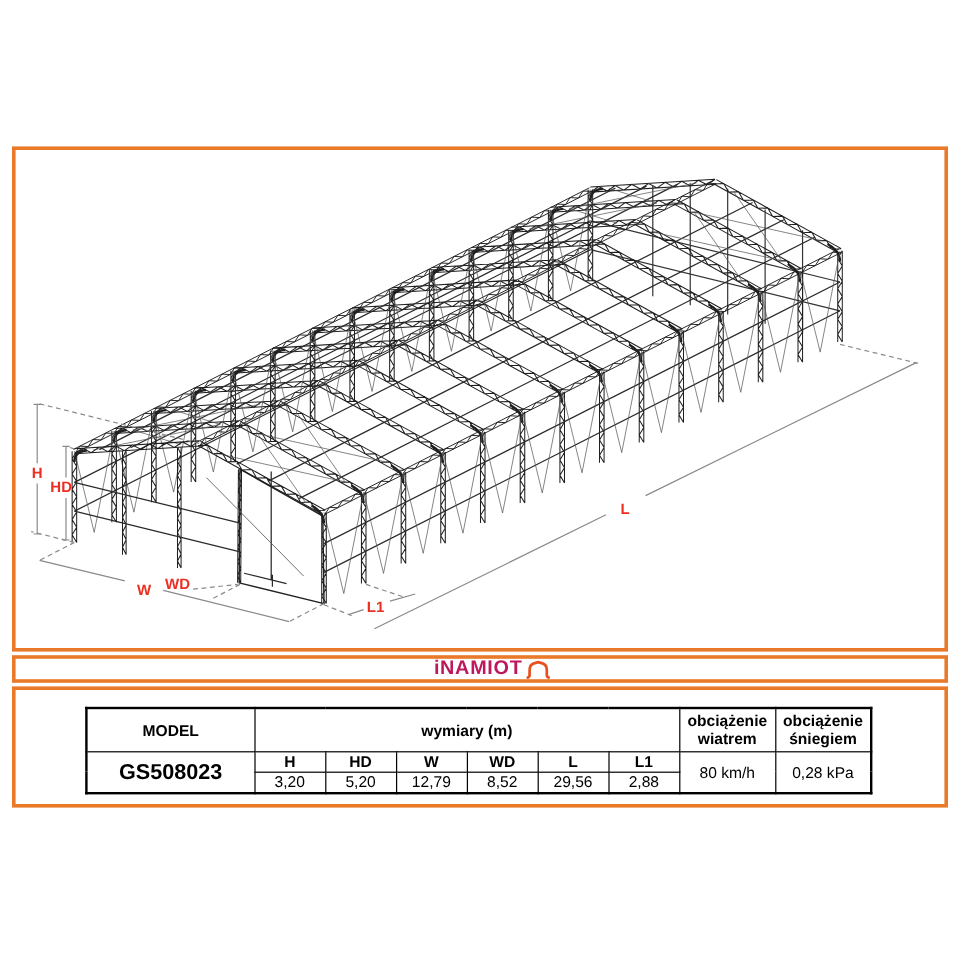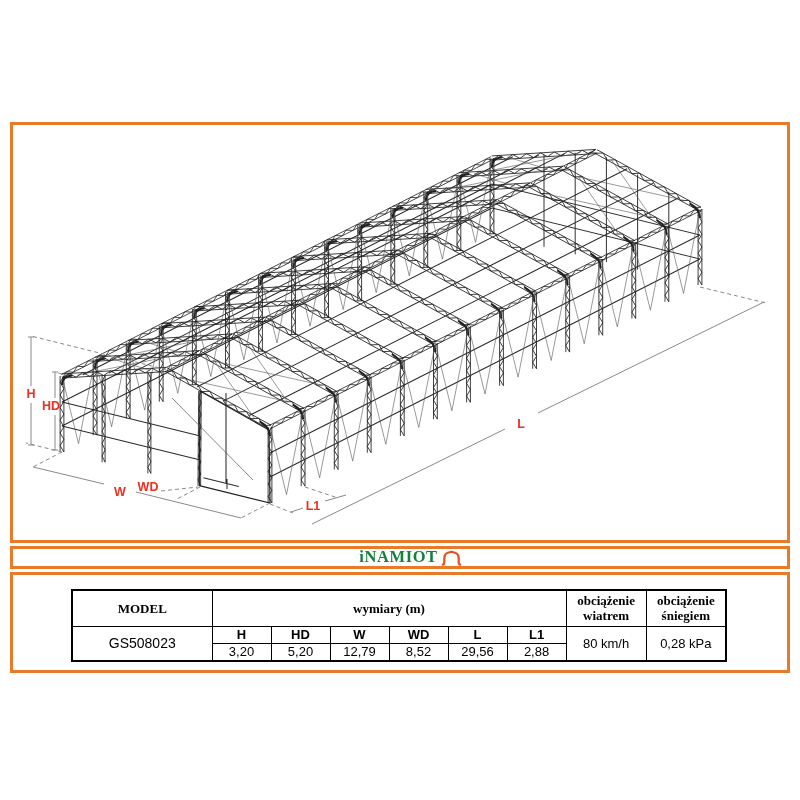--- a/index.html
+++ b/index.html
@@ -6,33 +6,33 @@
   #page{position:relative;width:800px;height:800px;background:#fff;overflow:hidden;
         font-family:"Liberation Sans",sans-serif;}
   .obox{position:absolute;left:10px;width:780px;border:3px solid #e87a2a;box-sizing:border-box;background:#fff;}
   #drawing-box{top:122px;height:421px;}
   #logo-box{top:546px;height:23px;display:flex;align-items:center;justify-content:center;}
   #table-box{top:572px;height:101px;}
   #draw-svg{position:absolute;left:0;top:0;pointer-events:none;}
   .dim-label{font-family:"Liberation Sans",sans-serif;font-size:12.5px;font-weight:bold;}
   
   #logo-inner{display:flex;align-items:center;gap:3px;}
-  #logo-text{font-family:Liberation Serif, serif;font-weight:bold;font-size:16.5px;
-             letter-spacing:0.6px;color:#15803d;line-height:1;padding-left:21px;}
+  #logo-text{font-family:Liberation Sans, sans-serif;font-weight:bold;font-size:16.5px;
+             letter-spacing:0.6px;color:#be185d;line-height:1;padding-left:21px;}
   
   #spec-table{position:absolute;left:58px;top:14px;border-collapse:collapse;table-layout:fixed;
               width:654px;font-size:13px;color:#000;}
   #spec-table td{border:1.5px solid #000;text-align:center;vertical-align:middle;padding:0 2px;
                  overflow:hidden;}
   #spec-table{border:2px solid #000;}
   .hdr{font-weight:bold;}
-  .r1{height:36px;line-height:15px;font-family:Liberation Serif, serif;}
+  .r1{height:36px;line-height:15px;}
   .r2{height:17px;}
   .r3{height:18px;}
-  .model-val{font-size:14px;font-weight:normal;}
+  .model-val{font-size:18px;font-weight:bold;}
 </style>
 </head>
 <body>
 
 <div id="page">
 
   <div id="drawing-box" class="obox"></div>
 
   <div id="logo-box" class="obox">
     <div id="logo-inner">

